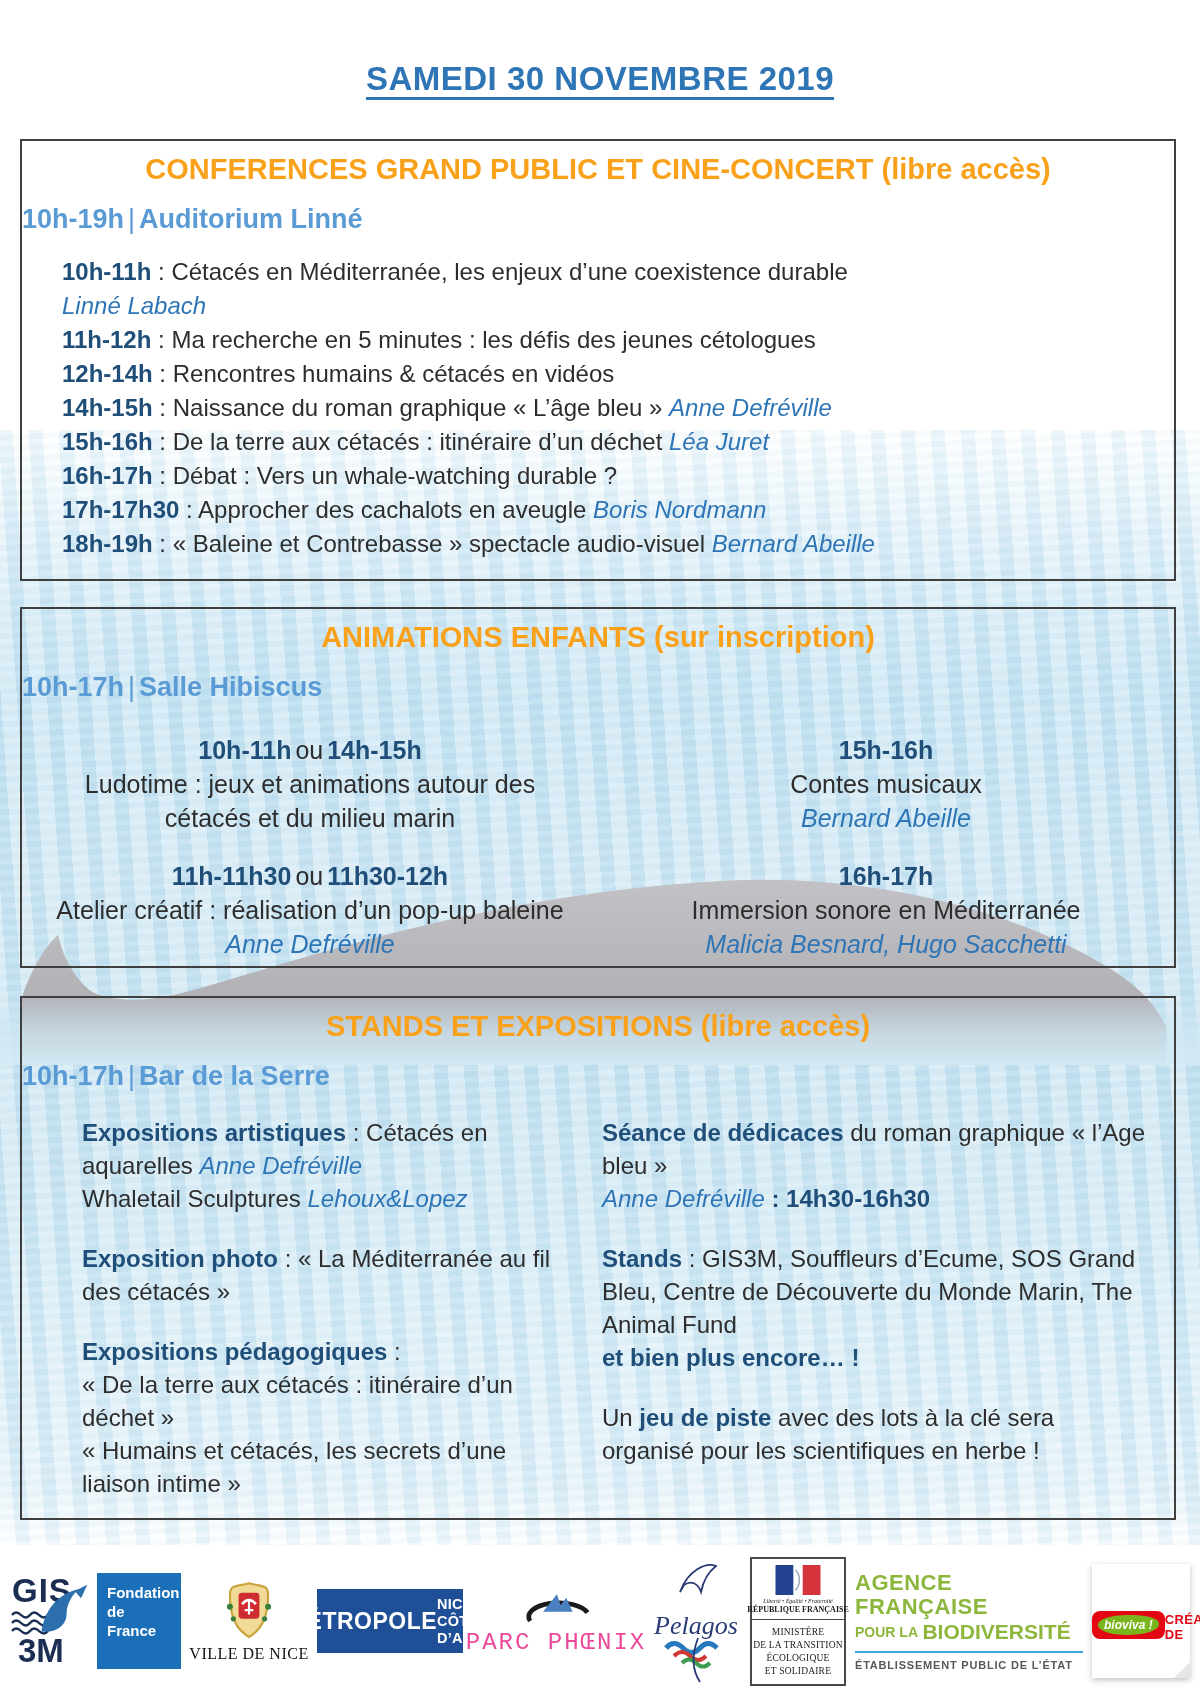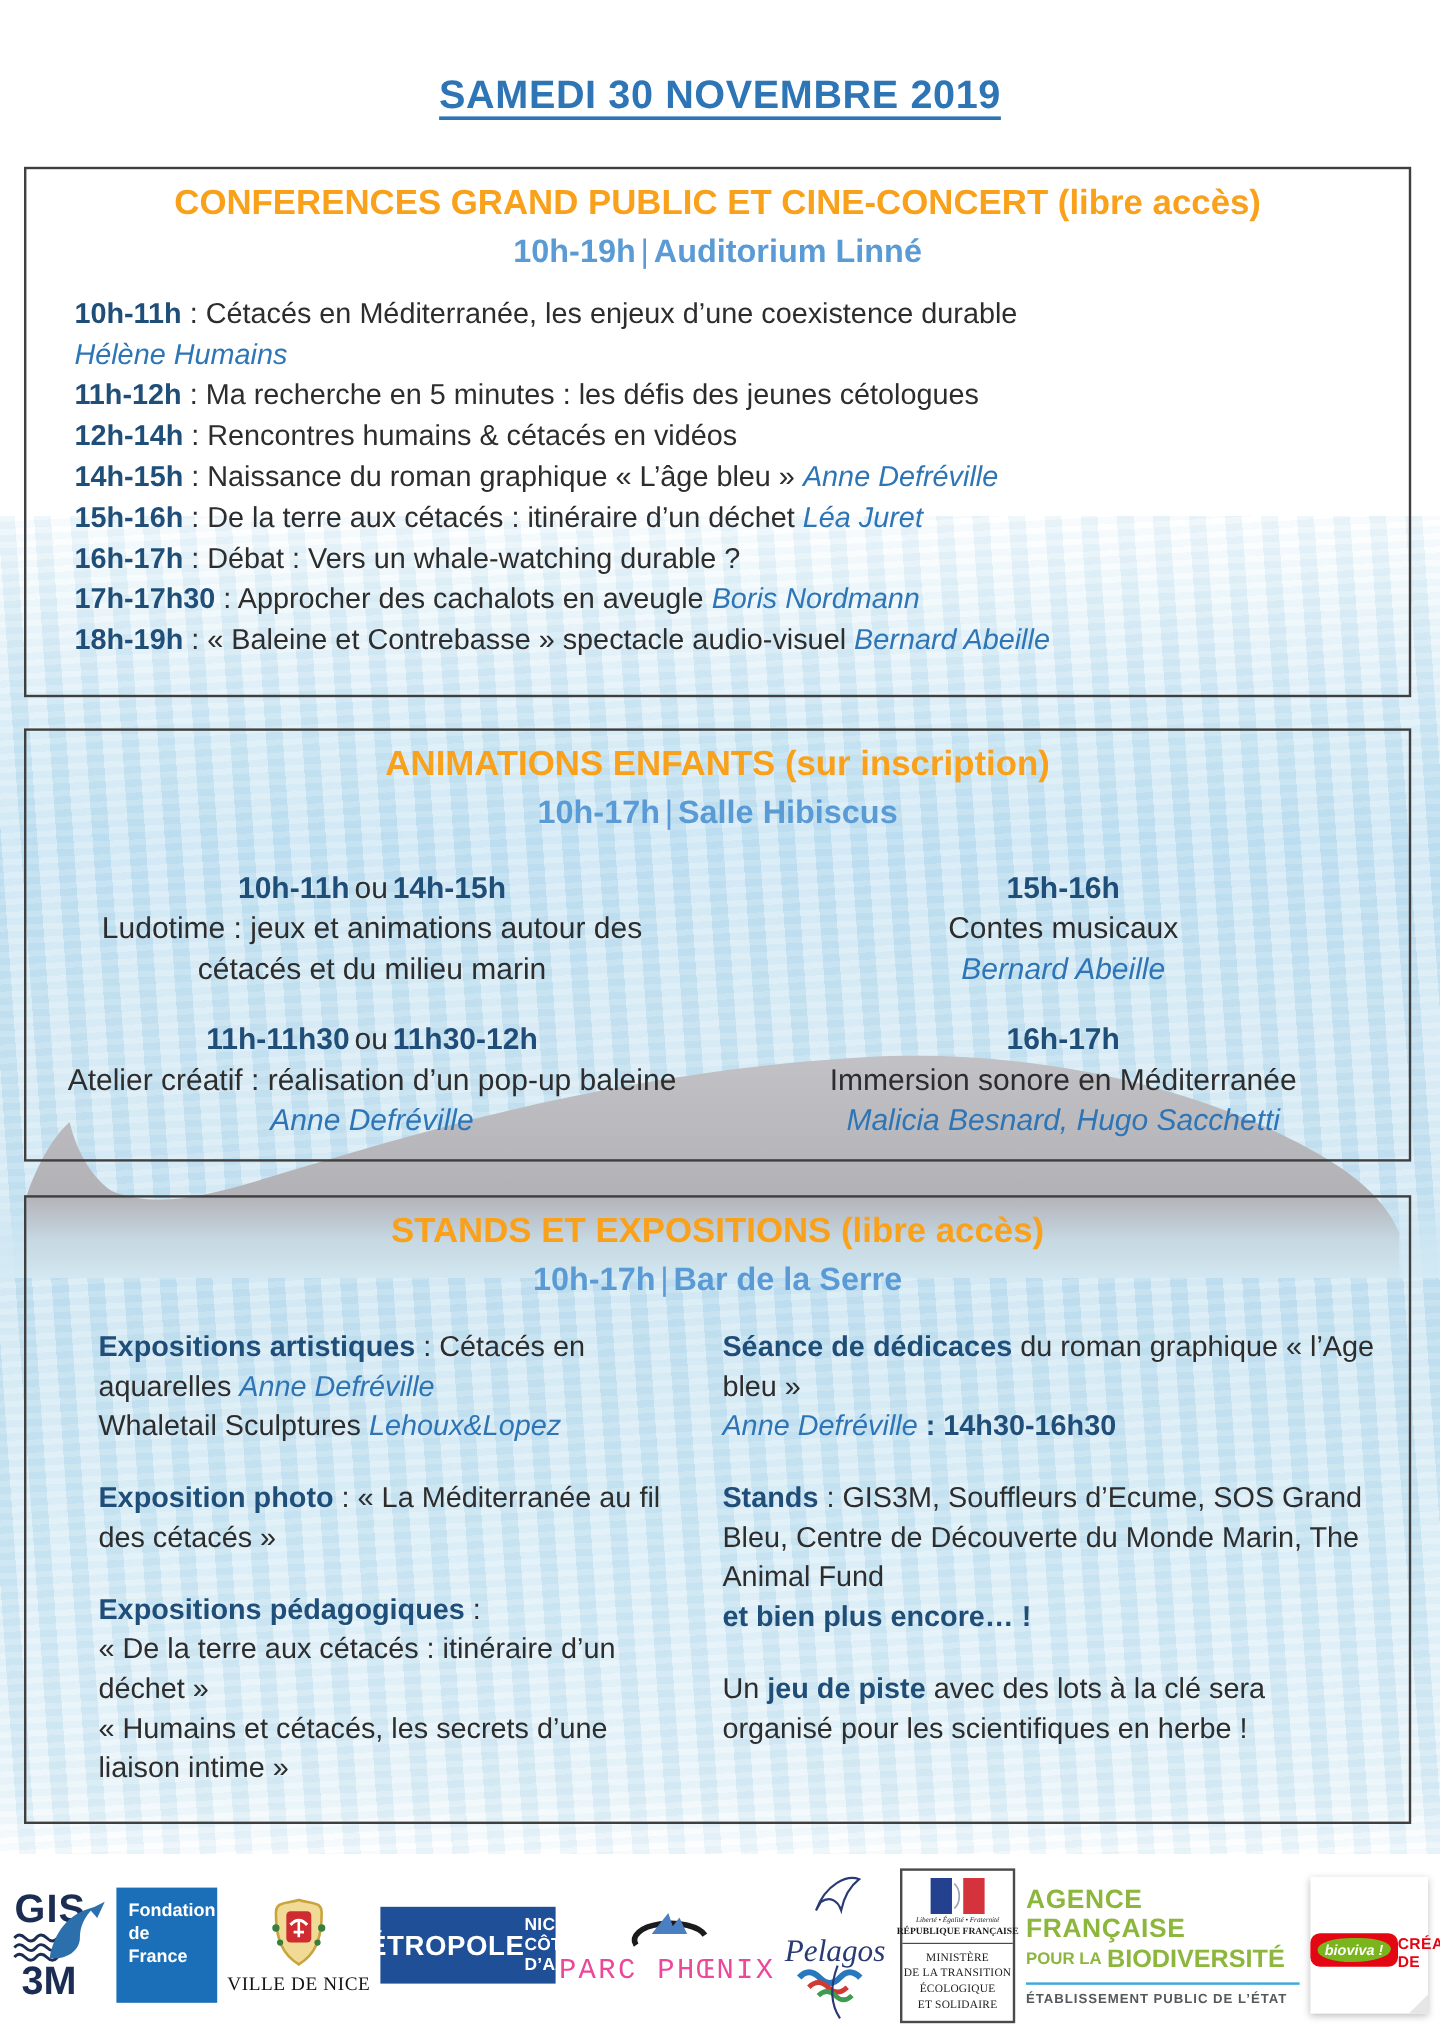--- a/index.html
+++ b/index.html
@@ -30,21 +30,21 @@
     font-size:33px;font-weight:bold;color:#2E75B6;letter-spacing:.5px;
     text-decoration:underline;text-decoration-thickness:3px;text-underline-offset:7px;
   }
 
   
   .box{position:absolute;left:20px;width:1152px;border:2px solid #3f3f3f;background:transparent;box-sizing:content-box;}
   .b1{top:139px;height:438px;}
   .b2{top:607px;height:357px;}
   .b3{top:996px;height:520px;}
   .box-head{margin-top:12px;text-align:center;font-size:29px;font-weight:bold;color:#F9A11B;}
-  .box-sub{margin-top:8px;text-align:center;font-size:27px;font-weight:bold;color:#5B9BD5;}
+  .box-sub{margin-top:18px;font-size:27px;font-weight:bold;color:#5B9BD5;}
   .pipe{font-weight:normal;padding:0 4px;}
 
   
   .events{margin:20px 0 0 40px;font-size:24px;line-height:34px;color:#2d2d2d;}
   .time{font-weight:bold;color:#1F4E79;}
   .sep,.sep2{white-space:pre;}
   .speaker,.i{font-style:italic;color:#2E75B6;}
   .block{display:block;}
 
   
@@ -142,21 +142,21 @@
 </svg>
 
 <div class="page-title">SAMEDI 30 NOVEMBRE 2019</div>
 
 <div class="box b1">
   <div class="box-head">CONFERENCES GRAND PUBLIC ET CINE-CONCERT (libre accès)</div>
   <div class="box-sub">
     <span>10h-19h</span><span class="pipe">|</span><span>Auditorium Linné</span>
   </div>
   <div class="events">
-    <div class="event"><span class="time">10h-11h</span><span class="sep"> : </span><span>Cétacés en Méditerranée, les enjeux d’une coexistence durable</span><span class="speaker block">Hélène Humains</span></div>
+    <div class="event"><span class="time">10h-11h</span><span class="sep"> : </span><span>Cétacés en Méditerranée, les enjeux d’une coexistence durable</span><span class="speaker block">Linné Labach</span></div>
     <div class="event"><span class="time">11h-12h</span><span class="sep"> : </span><span>Ma recherche en 5 minutes : les défis des jeunes cétologues</span></div>
     <div class="event"><span class="time">12h-14h</span><span class="sep"> : </span><span>Rencontres humains &amp; cétacés en vidéos</span></div>
     <div class="event"><span class="time">14h-15h</span><span class="sep"> : </span><span>Naissance du roman graphique « L’âge bleu »</span> <span class="speaker">Anne Defréville</span></div>
     <div class="event"><span class="time">15h-16h</span><span class="sep"> : </span><span>De la terre aux cétacés : itinéraire d’un déchet</span> <span class="speaker">Léa Juret</span></div>
     <div class="event"><span class="time">16h-17h</span><span class="sep"> : </span><span>Débat : Vers un whale-watching durable ?</span></div>
     <div class="event"><span class="time">17h-17h30</span><span class="sep"> : </span><span>Approcher des cachalots en aveugle</span> <span class="speaker">Boris Nordmann</span></div>
     <div class="event"><span class="time">18h-19h</span><span class="sep"> : </span><span>« Baleine et Contrebasse » spectacle audio-visuel</span> <span class="speaker">Bernard Abeille</span></div>
   </div>
 </div>
 

